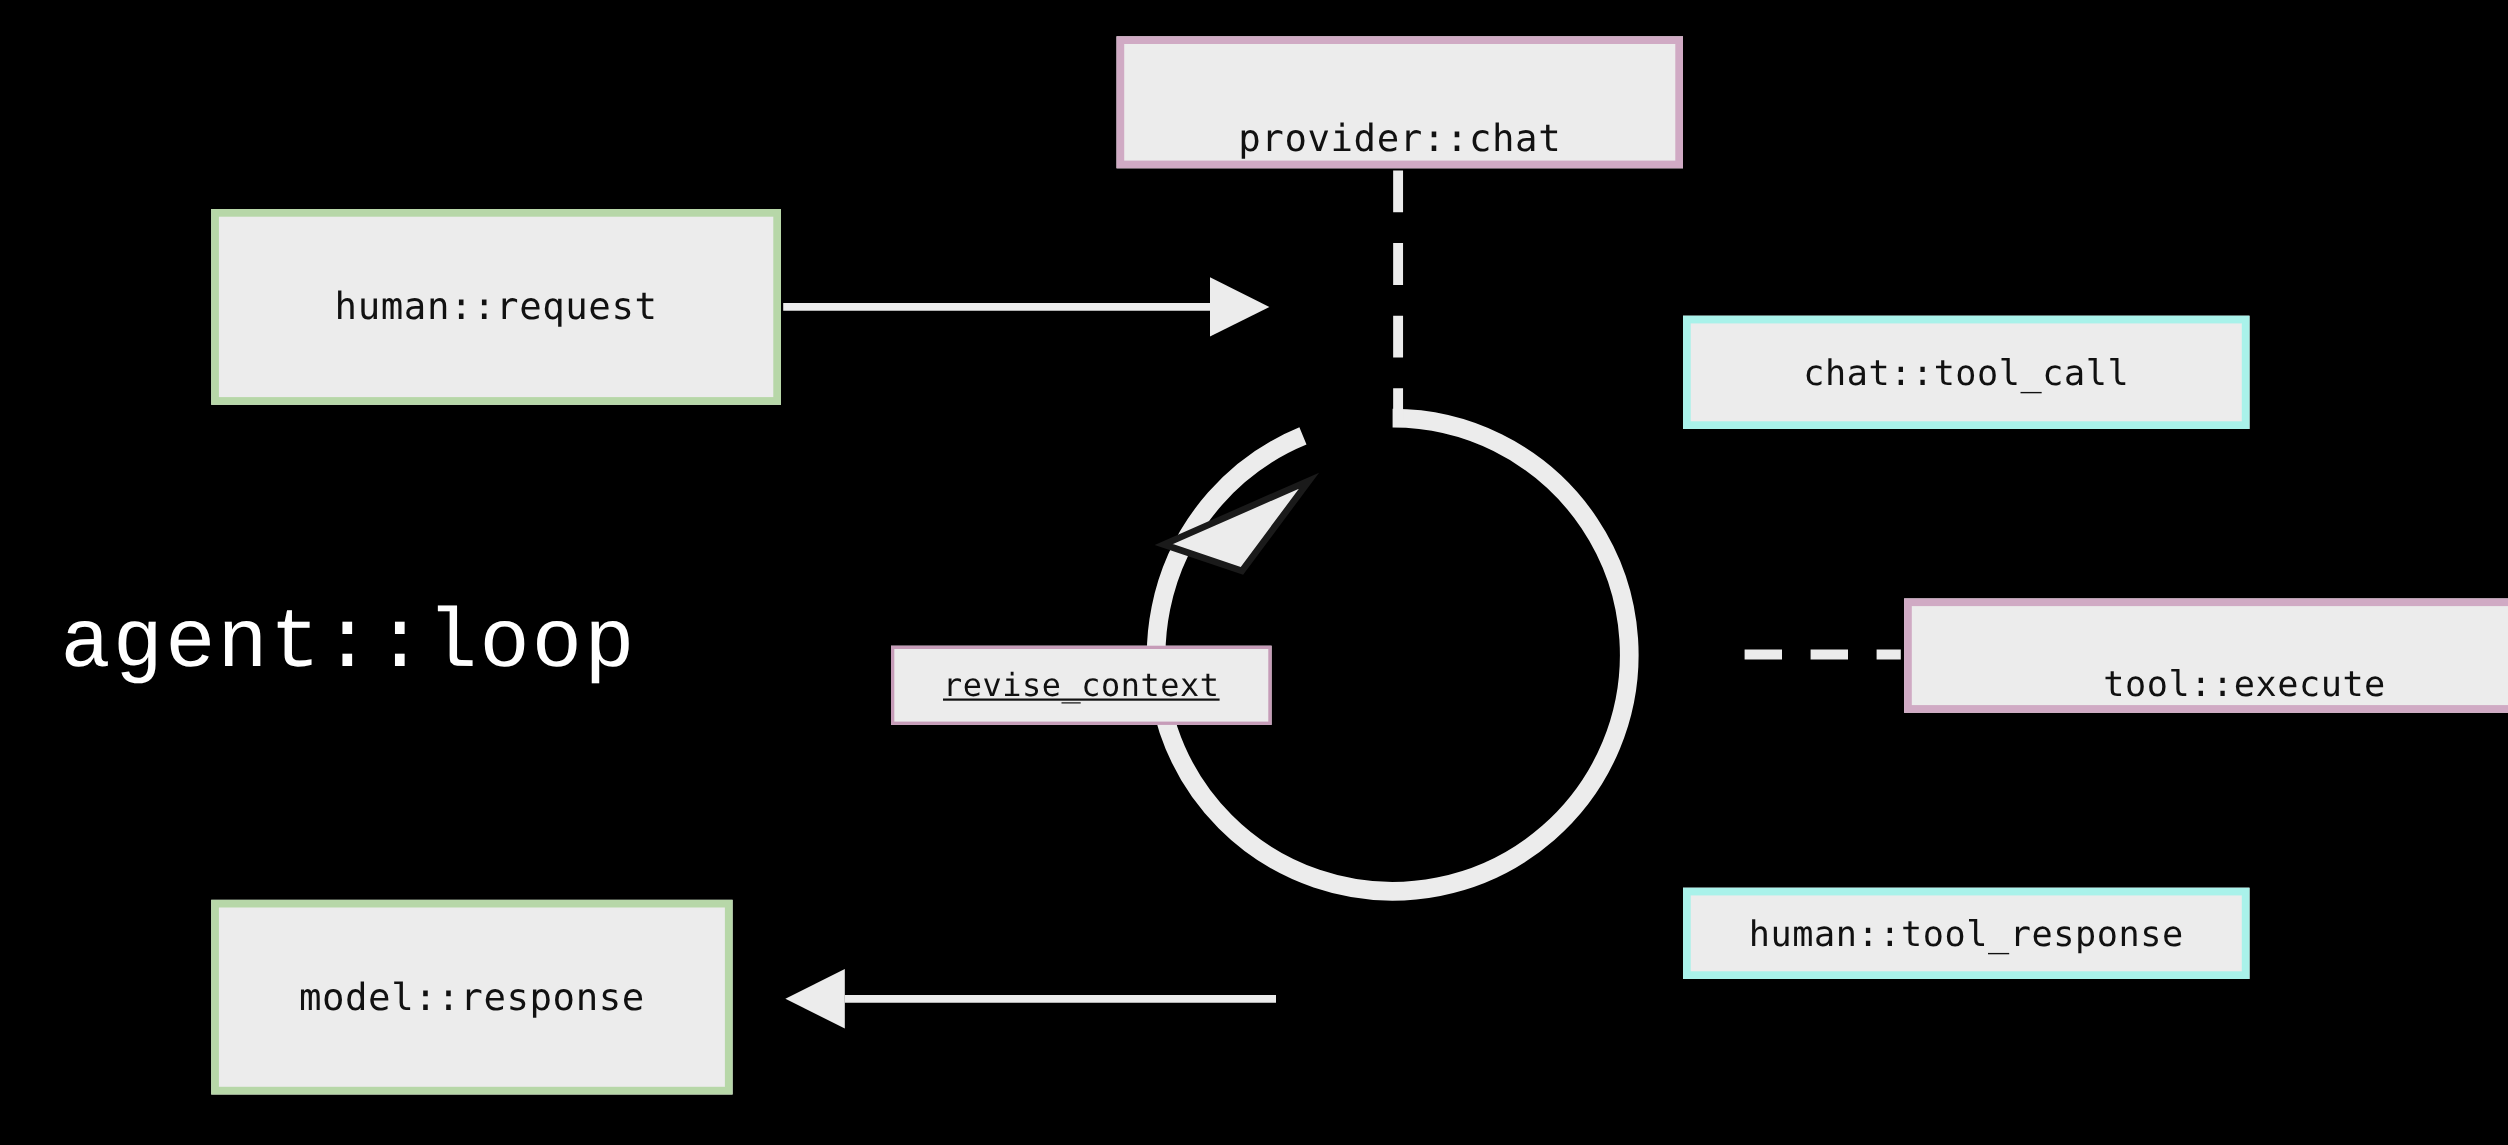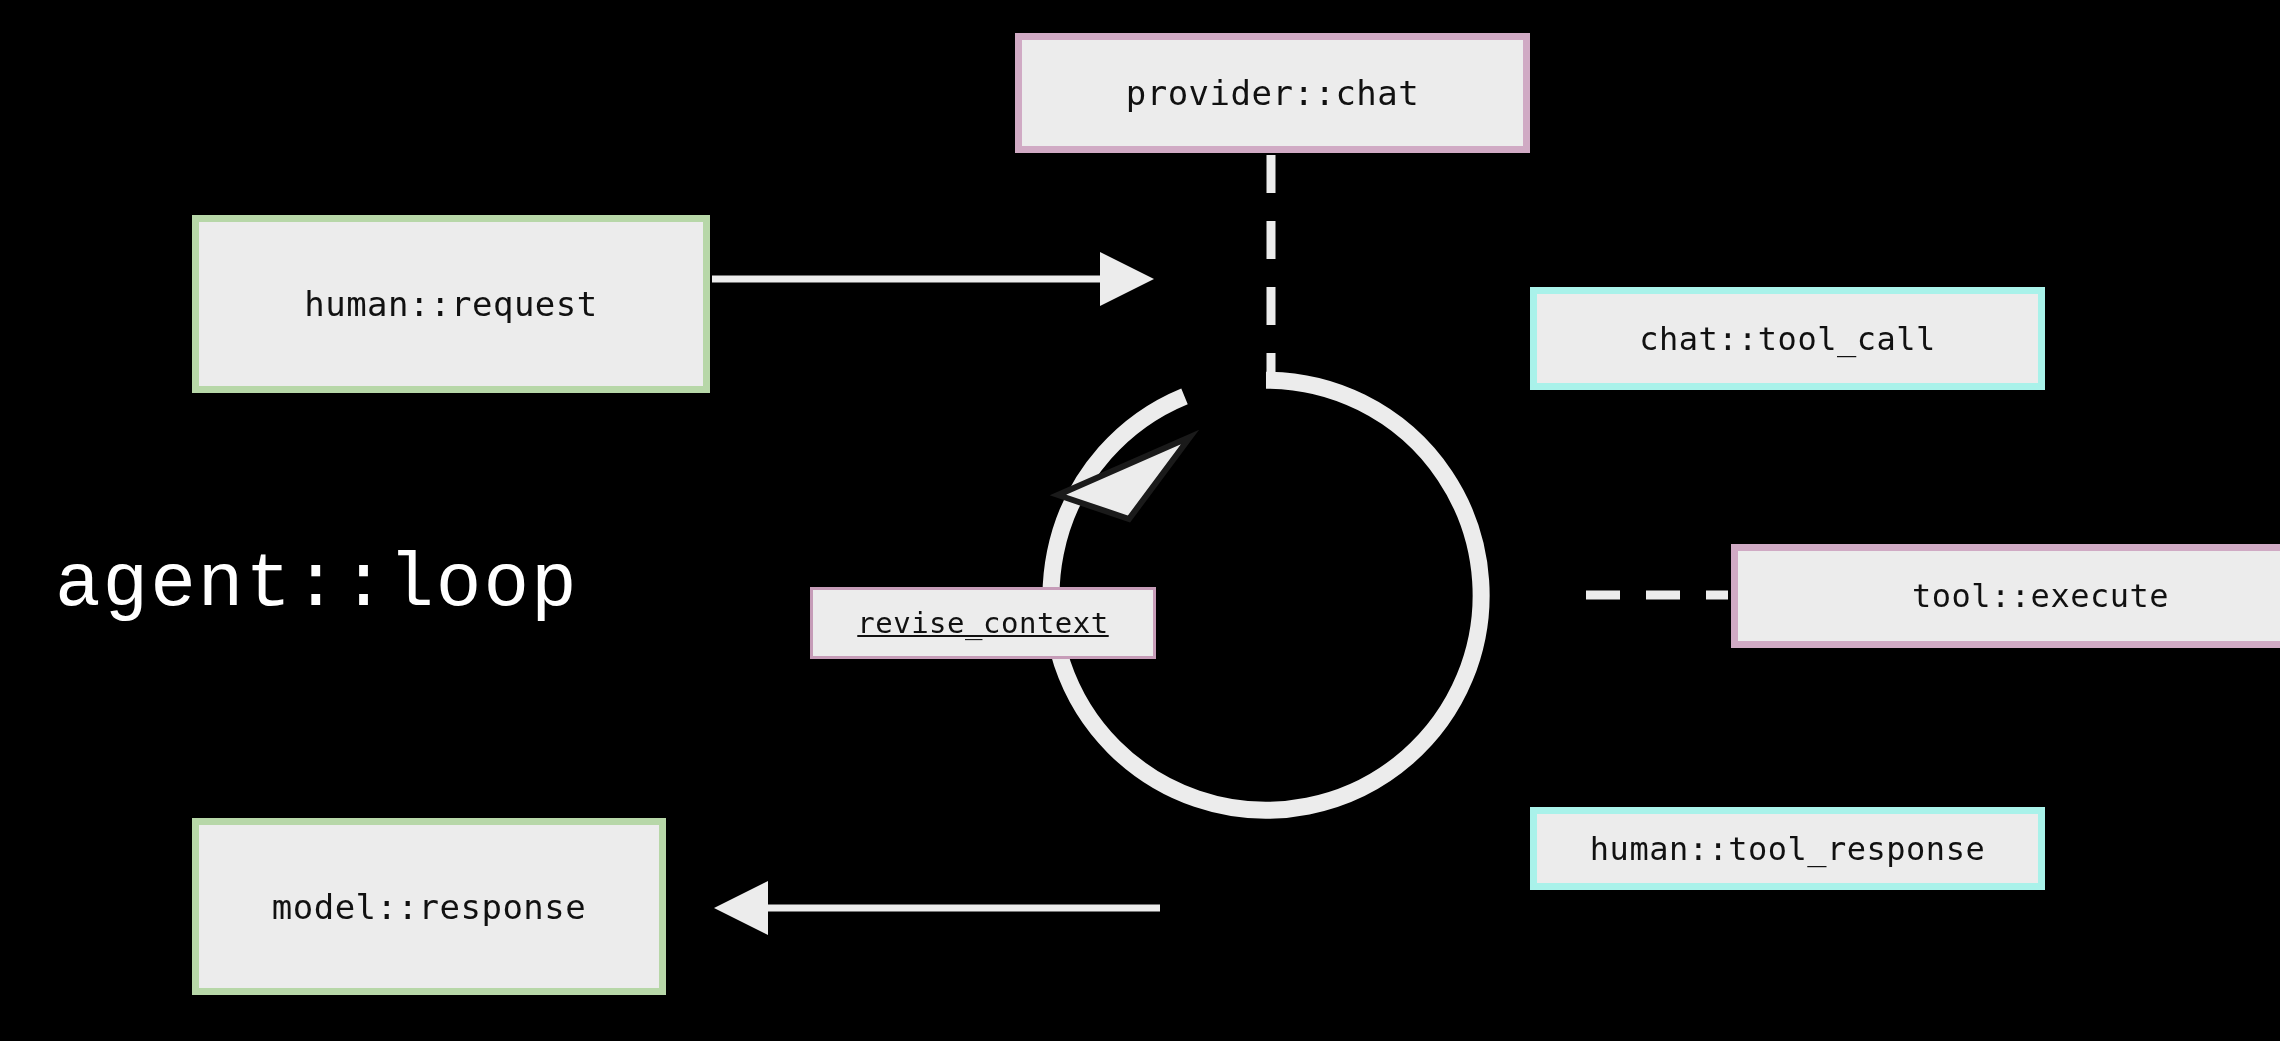--- a/index.html
+++ b/index.html
@@ -38,21 +38,21 @@
     font-family: "DejaVu Sans Mono", "Liberation Mono", monospace;
     letter-spacing: 0.5px;
     white-space: nowrap;
   }
   .node .label {
     pointer-events: none;
   }
 
   .node.green  { border: 7px solid #B7D7A8; }
   .node.cyan   { border: 7px solid #A9F2EA; }
-  .node.pink   { border: 7px solid #D0AAC4; }
+  .node.pink   { border: 7px solid #D0AAC4; align-items: flex-end; }
   .node.pink-thin { border: 3px solid #C69CB8; }
 
   .node.big   { font-size: 34px; }
   .node.mid   { font-size: 32px; }
   .node.small { font-size: 29px; }
 
   
   #loop-title {
     position: absolute;
     left: 55px;
@@ -91,21 +91,21 @@
 
     <line x1="1586" y1="595" x2="1728" y2="595" stroke="#ECECEC" stroke-width="9" stroke-dasharray="34 26"></line>
   </svg>
 
   <div id="loop-title">agent::loop</div>
 
   <div class="node pink big" style="left:1015px; top:33px; width:515px; height:120px;">
     <span class="label">provider::chat</span>
   </div>
 
-  <div class="node green big" style="left:192px; top:190px; width:518px; height:178px;margin-top:25px;">
+  <div class="node green big" style="left:192px; top:190px; width:518px; height:178px;">
     <span class="label">human::request</span>
   </div>
 
   <div class="node cyan mid" style="left:1530px; top:287px; width:515px; height:103px;">
     <span class="label">chat::tool_call</span>
   </div>
 
   <div class="node pink mid" style="left:1731px; top:544px; width:619px; height:104px;">
     <span class="label">tool::execute</span>
   </div>

